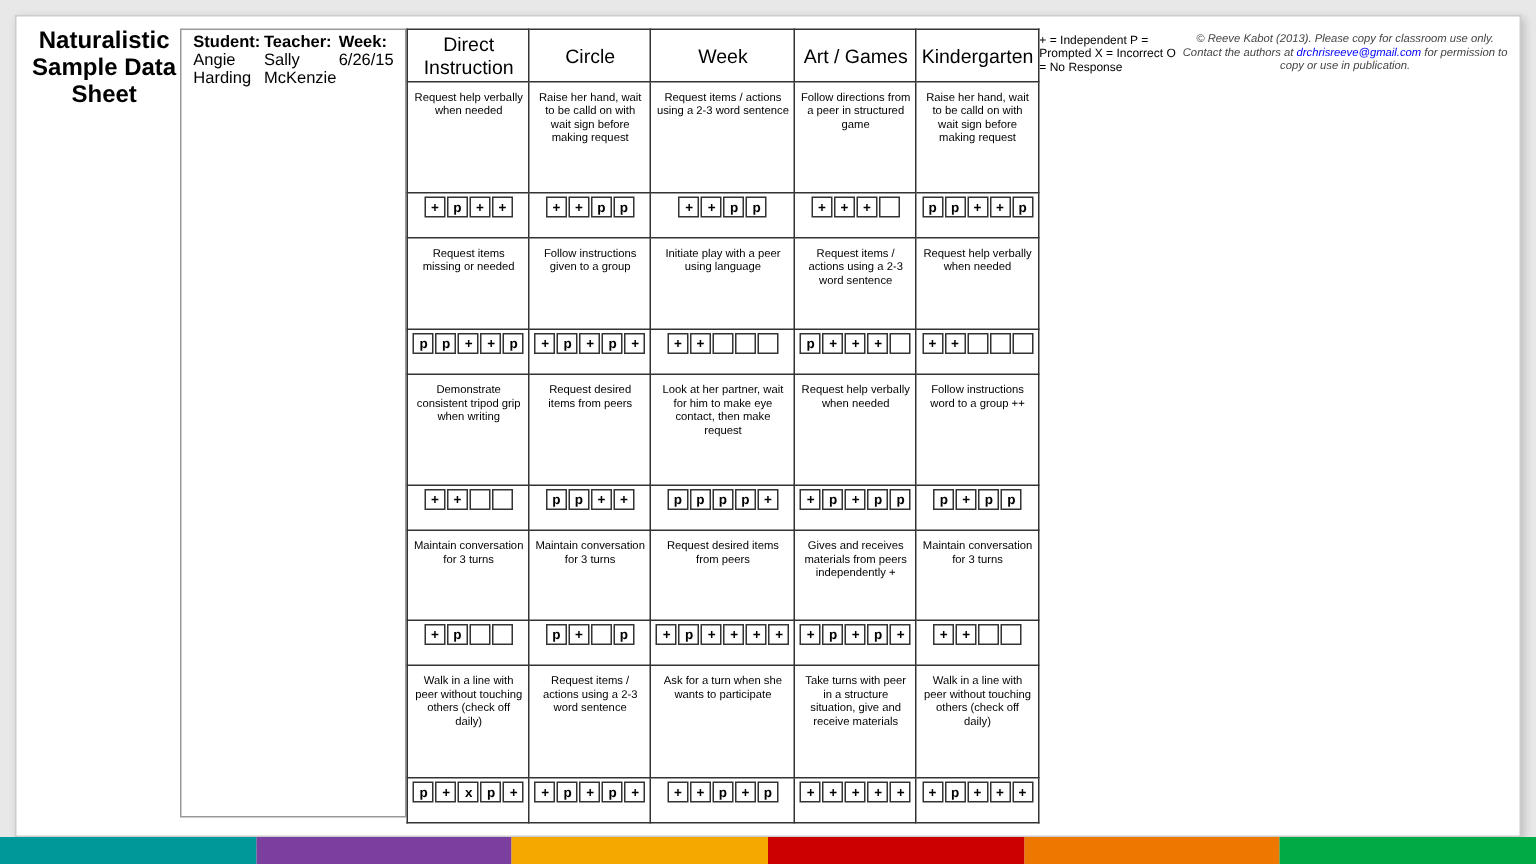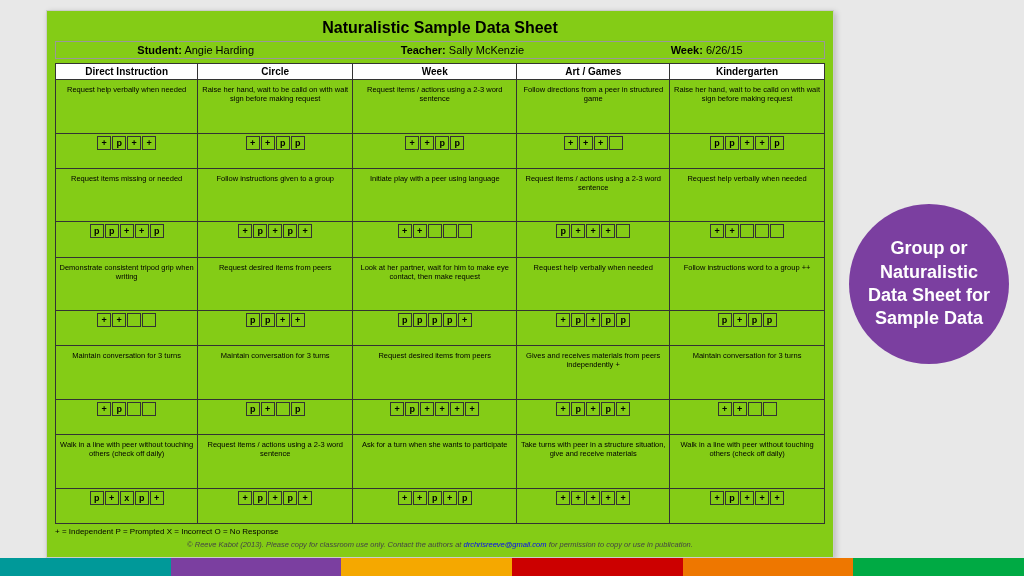--- a/index.html
+++ b/index.html
@@ -11,28 +11,27 @@
       display: flex;
       flex-direction: column;
     }
     .main-content {
       display: flex;
       flex: 1;
       padding: 10px 10px 0 10px;
       gap: 10px;
     }
     .sheet-container {
-      background: #84cc16;
+      background: #ffffff;
       border: 1px solid #ccc;
       flex: 1;
       padding: 8px;
       display: flex;
-      flex-direction: column;
+      flex-direction: row;
       box-shadow: 2px 2px 6px rgba(0,0,0,0.2);
-      margin-left: 36px;
     }
     .sheet-title {
       text-align: center;
       font-size: 16px;
       font-weight: bold;
       margin-bottom: 4px;
     }
     .student-row {
       display: flex;
       justify-content: space-around;
@@ -46,22 +45,22 @@
       border-collapse: collapse;
       width: 100%;
       flex: 1;
       font-size: 8.5px;
     }
     .data-table th {
       border: 1px solid #333;
       background: #fff;
       text-align: center;
       padding: 2px 3px;
-      font-size: 10px;
-      font-weight: bold;
+      font-size: 13px;
+      font-weight: normal;
     }
     .data-table td {
       border: 1px solid #333;
       vertical-align: top;
       padding: 1px 2px;
       text-align: center;
     }
     .goal-text {
       font-size: 7.5px;
       text-align: center;
@@ -459,23 +458,20 @@
               </div>
             </td>
           </tr>
         </tbody>
     </table>
     <div class="legend">+ = Independent  P = Prompted  X = Incorrect  O = No Response</div>
     <div class="copyright">
       © Reeve Kabot (2013). Please copy for classroom use only. Contact the authors at <a>drchrisreeve@gmail.com</a> for permission to copy or use in publication.
     </div>
   </div>
-  <div class="sidebar-circle">
-    <div class="purple-circle">Group or Naturalistic Data Sheet for Sample Data</div>
-  </div>
 </div>
 
 <div class="color-bar" id="color-bar">
     <div style="background: rgb(0, 153, 153);"></div>
     <div style="background: rgb(123, 63, 160);"></div>
     <div style="background: rgb(245, 168, 0);"></div>
     <div style="background: rgb(204, 0, 0);"></div>
     <div style="background: rgb(238, 119, 0);"></div>
     <div style="background: rgb(0, 170, 68);"></div>
   </div>

